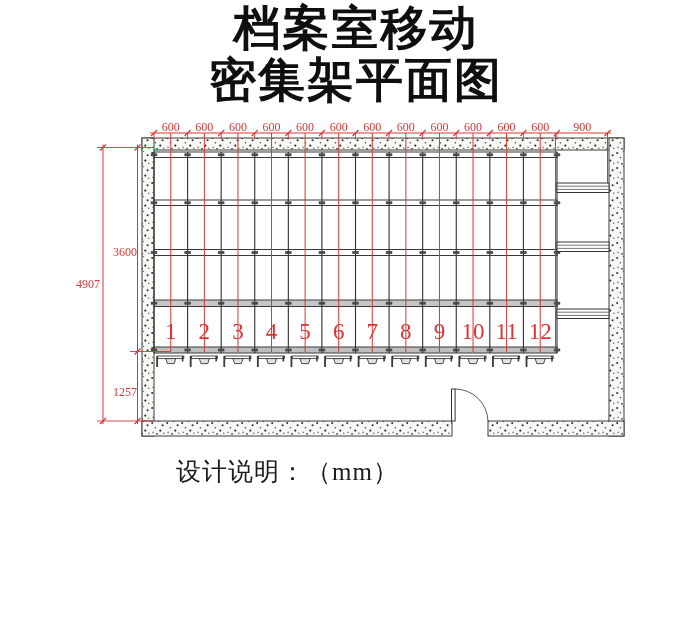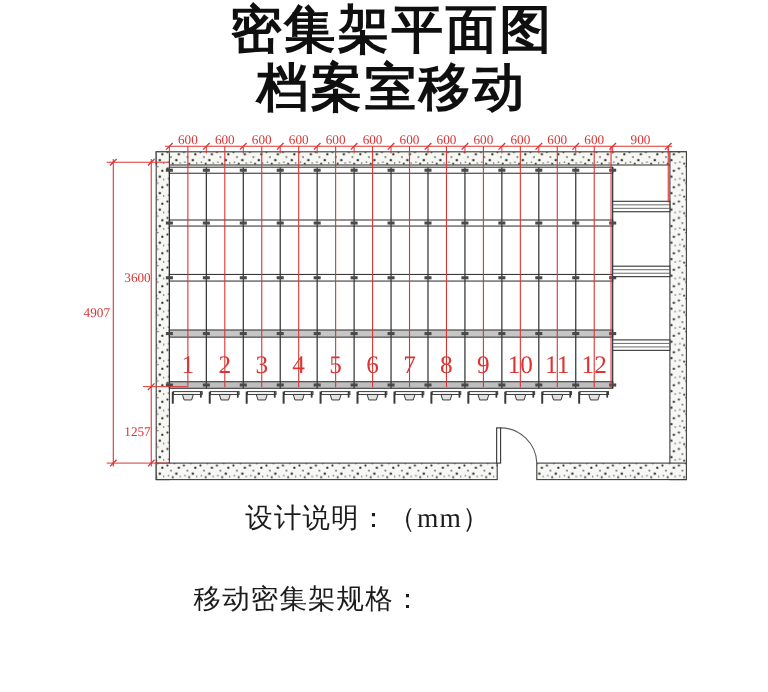--- a/index.html
+++ b/index.html
@@ -10,30 +10,30 @@
   .title{
     position:absolute;top:2px;left:0;width:100%;box-sizing:border-box;padding-left:14px;
     text-align:center;font-weight:900;font-size:47px;line-height:52px;
     color:#0f0f0f;letter-spacing:2px;
   }
   .plan-svg{position:absolute;left:0;top:0;}
   .notes{
     position:absolute;left:176px;top:456px;
     font-size:25px;line-height:31px;color:#1b1b1b;letter-spacing:1px;
   }
-  .notes .design-note{margin-bottom:43px;margin-left:47px;}
+  .notes .design-note{margin-bottom:43px;}
 </style>
 </head>
 <body>
 
 <div class="page">
 
   <div class="title">
+    <div>档案室移动</div>
     <div>密集架平面图</div>
-    <div>档案室移动</div>
   </div>
 
   <svg class="plan-svg" id="plan" width="698" height="629" viewBox="0 0 698 629">
     <defs>
       <pattern id="stipple" width="15" height="15" patternUnits="userSpaceOnUse">
         <rect width="15" height="15" fill="#f7f7f4"></rect>
         <circle cx="2.2" cy="3.1" r="1" fill="#2e2e2e"></circle>
         <circle cx="8.5" cy="1.4" r="0.75" fill="#6d6d6d"></circle>
         <circle cx="12.6" cy="5.2" r="1.05" fill="#333333"></circle>
         <circle cx="5.4" cy="7.8" r="0.8" fill="#444444"></circle>
@@ -286,15 +286,14 @@
         <text x="405.8725" y="339" fill="#d93535" font-size="23" text-anchor="middle" font-family="&quot;Liberation Serif&quot;,&quot;DejaVu Serif&quot;,serif">8</text>
         <text x="439.4555" y="339" fill="#d93535" font-size="23" text-anchor="middle" font-family="&quot;Liberation Serif&quot;,&quot;DejaVu Serif&quot;,serif">9</text>
         <text x="473.0385" y="339" fill="#d93535" font-size="23" text-anchor="middle" font-family="&quot;Liberation Serif&quot;,&quot;DejaVu Serif&quot;,serif">10</text>
         <text x="506.62149999999997" y="339" fill="#d93535" font-size="23" text-anchor="middle" font-family="&quot;Liberation Serif&quot;,&quot;DejaVu Serif&quot;,serif">11</text>
         <text x="540.2045" y="339" fill="#d93535" font-size="23" text-anchor="middle" font-family="&quot;Liberation Serif&quot;,&quot;DejaVu Serif&quot;,serif">12</text>
       </g>
   </svg>
 
   <div class="notes">
     <div class="design-note">设计说明：（mm）</div>
-    <div>移动密集架规格：</div>
   </div>
 </div>
 
 </body></html>

